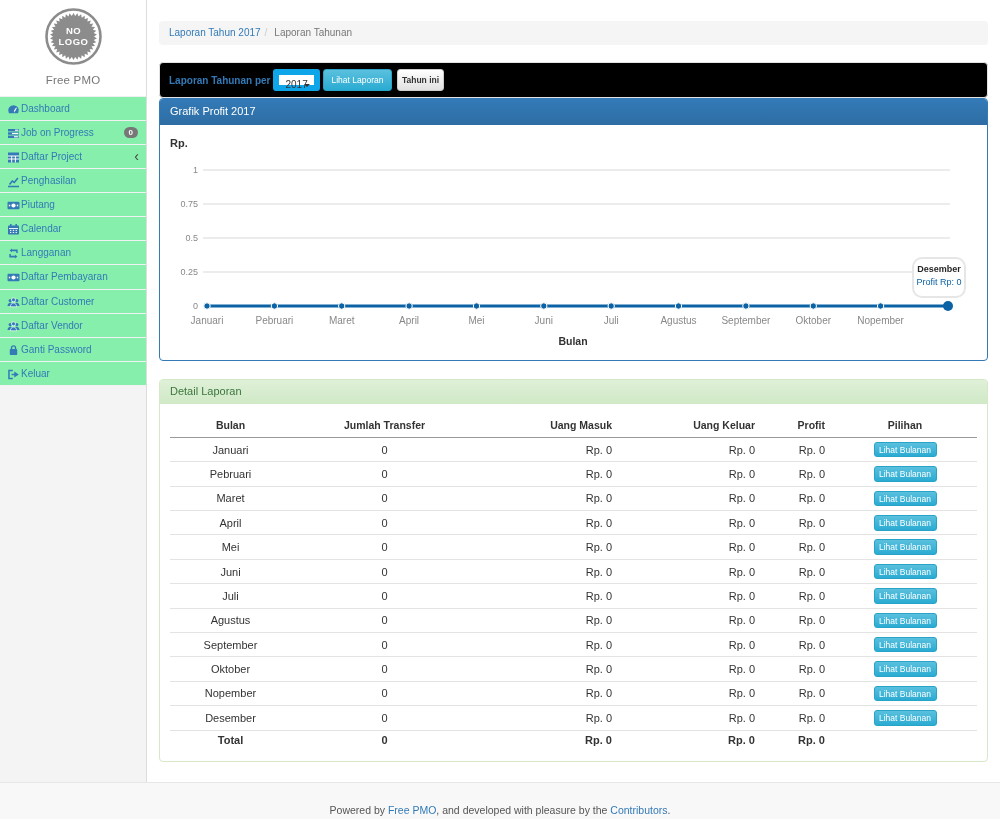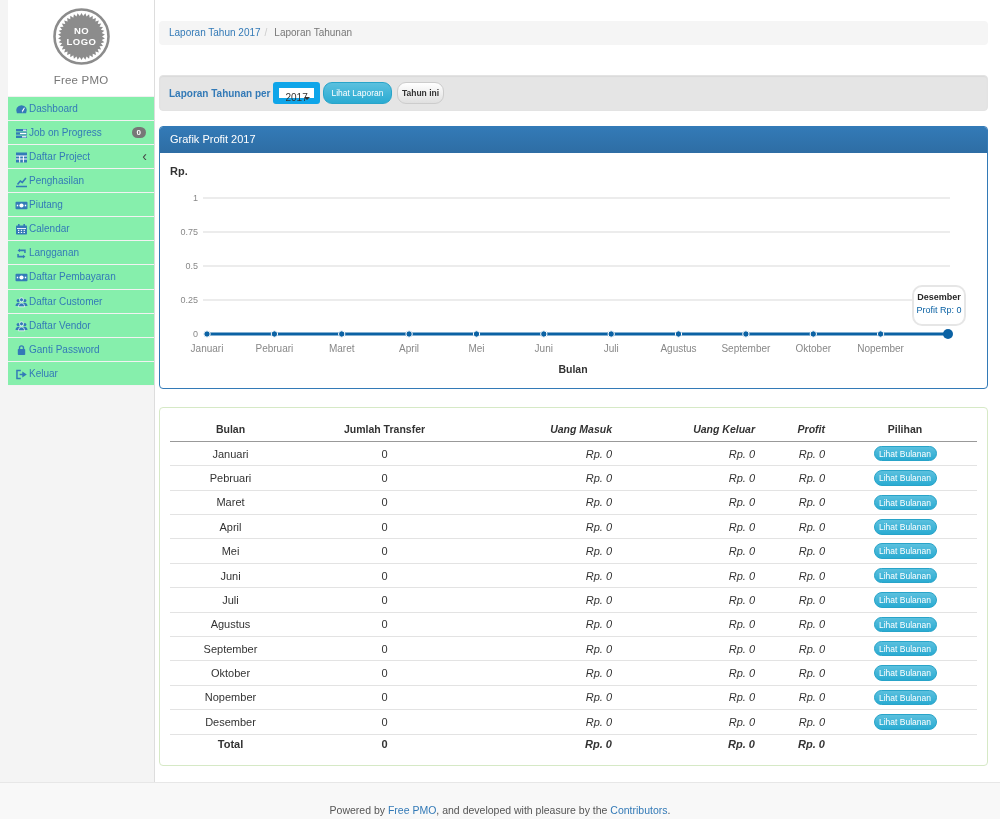--- a/index.html
+++ b/index.html
@@ -1,55 +1,55 @@
 <!DOCTYPE html>
 <html><head>
 <meta charset="utf-8">
 <style>
 * { margin:0; padding:0; box-sizing:border-box; }
 html,body { width:1000px; height:819px; overflow:hidden; }
 body { font-family:"Liberation Sans", sans-serif; font-size:11px; color:#333; background:#f4f4f4; position:relative; }
 a { color:#337ab7; text-decoration:none; }
 .main { position:absolute; left:147px; top:0; width:853px; height:782px; background:#fff; }
-.sidebar { position:absolute; left:8px; top:0; width:147px; height:782px; border-right:1px solid #ddd; background:#f4f4f4; }
+.sidebar { position:absolute; left:0; top:0; width:147px; height:782px; border-right:1px solid #ddd; background:#f4f4f4; }
 .logo-block { background:#fff; text-align:center; padding-top:8px; height:96.5px; border-bottom:1px solid #f0f0f0; }
 .brand { font-size:11.5px; color:#777; margin-top:7px; letter-spacing:0.2px; }
 .menu { list-style:none; background:#fff; }
 .menu li { position:relative; border-bottom:1px solid #f2f2f2; height:24.15px; background:#86efac; }
 .menu li a { display:block; font-size:10px; color:#337ab7; padding:6px 0 0 21px; }
 .menu li svg.mi { position:absolute; left:7px; top:6px; }
 .badge0 { position:absolute; right:8px; top:6.5px; background:#777; color:#fff; font-size:8px; font-weight:bold; border-radius:6px; padding:1px 5px; line-height:9px; }
 .chev { position:absolute; right:7px; top:4.5px; color:#444; font-size:14px; line-height:14px; }
 .container { padding:0 12px; }
 .breadcrumb { margin-top:21px; height:24px; background:#f5f5f5; border-radius:4px; padding:5px 10px; font-size:10px; line-height:14px; color:#777; }
 .breadcrumb .sep { color:#ccc; padding:0 7px 0 4px; }
-.well { margin-top:30px; height:36px; background:#e5e5e5; border:1px solid #e3e3e3; border-radius:4px; padding:0 9px; box-shadow:inset 0 1px 1px rgba(0,0,0,.05); display:flex; align-items:center; }
+.well { margin-top:17px; height:36px; background:#000000; border:1px solid #e3e3e3; border-radius:4px; padding:0 9px; box-shadow:inset 0 1px 1px rgba(0,0,0,.05); display:flex; align-items:center; }
 .well label { font-weight:bold; font-size:10px; color:#337ab7; }
 .sel { margin-left:2px; width:47.5px; height:21.5px; background:#fff; border:6px solid #0ea5e9; border-radius:3px; position:relative; font-size:10px; color:#333; line-height:19.5px; padding-left:7px; }
 .sel .caret { position:absolute; right:4px; top:8.5px; width:0; height:0; border-left:3px solid transparent; border-right:3px solid transparent; border-top:3.5px solid #333; }
-.btn { display:inline-block; text-align:center; border-radius:9px; font-size:8.5px; }
+.btn { display:inline-block; text-align:center; border-radius:3px; font-size:8.5px; }
 .btn-info { background:linear-gradient(#5bc0de,#2aabd2); border:1px solid #28a4c9; color:#fff; }
 .btn-default { background:linear-gradient(#fff,#e0e0e0); border:1px solid #ccc; color:#333; font-weight:bold; }
 .bi1 { margin-left:3px; width:69px; height:21.5px; line-height:20px; }
 .bd1 { margin-left:5px; width:47px; height:21.5px; line-height:20px; }
 .panel { border-radius:4px; background:#fff; }
-.panel-primary { margin-top:15px; border:1px solid #337ab7; }
+.panel-primary { border:1px solid #337ab7; }
 .panel-primary .ph { background:linear-gradient(#337ab7,#2e6da4); color:#fff; padding:6px 10px; font-size:11px; height:26px; border-radius:3px 3px 0 0; }
 .panel-success { margin-top:18px; border:1px solid #d6e9c6; }
 .panel-success .ph { background:linear-gradient(#dff0d8,#d0e9c6); color:#3c763d; padding:5px 10px; font-size:11px; height:24px; border-radius:3px 3px 0 0; }
 .chart-body { position:relative; height:235px; }
 .tooltip-box { position:absolute; left:752px; top:132px; width:54px; height:41px; background:rgba(255,255,255,.95); border:2px solid #e6e6e6; border-radius:10px; text-align:center; padding-top:5px; }
 .tooltip-box .tl { font-size:9px; font-weight:bold; color:#262626; }
 .tooltip-box .tv { font-size:9px; color:#0b62a4; margin-top:3px; }
 table.rpt { border-collapse:collapse; width:807px; margin:9px auto 0 auto; font-size:10.5px; }
 table.rpt td { font-size:11px; }
 table.rpt th { font-weight:bold; border-bottom:1px solid #999; }
 table.rpt td { border-bottom:1px solid #e3e3e3; }
 table.rpt th, table.rpt td { padding:0 8px; height:24.4px; }
-.tc { text-align:center; } .tr { text-align:right;font-style:italic; }
+.tc { text-align:center; } .tr { text-align:right; }
 .btn-tbl { width:63px; height:15.5px; line-height:14px; font-size:8.5px; }
 table.rpt tr.total td { border-bottom:none; font-weight:bold; vertical-align:top; padding-top:3px; }
 .footer { position:absolute; left:0; top:782px; width:1000px; height:37px; background:#f8f8f8; border-top:1px solid #e7e7e7; text-align:center; font-size:10.5px; color:#555; padding-top:21px; }
 </style>
 </head>
 <body>
 <div class="main">
 <div class="container">
   <div class="breadcrumb"><a href="#">Laporan Tahun 2017</a><span class="sep">/</span>Laporan Tahunan</div>
   <div class="well">
@@ -99,20 +99,21 @@
 <circle cx="788.0" cy="181" r="5" fill="#0b62a4"></circle>
 <text x="413" y="220" text-anchor="middle" font-size="10.5" font-weight="bold" fill="#333">Bulan</text>
       </svg>
       <div class="tooltip-box">
             <div class="tl">Desember</div>
             <div class="tv">Profit Rp: 0</div>
           </div>
     </div>
   </div>
   <div class="panel panel-success">
+    <div class="ph">Detail Laporan</div>
     <table class="rpt">
           <thead>
             <tr>
               <th class="tc" style="width:121px">Bulan</th>
               <th class="tc" style="width:187px">Jumlah Transfer</th>
               <th class="tr" style="width:142px">Uang Masuk</th>
               <th class="tr" style="width:143px">Uang Keluar</th>
               <th class="tr" style="width:70px">Profit</th>
               <th class="tc" style="width:144px">Pilihan</th>
             </tr>

